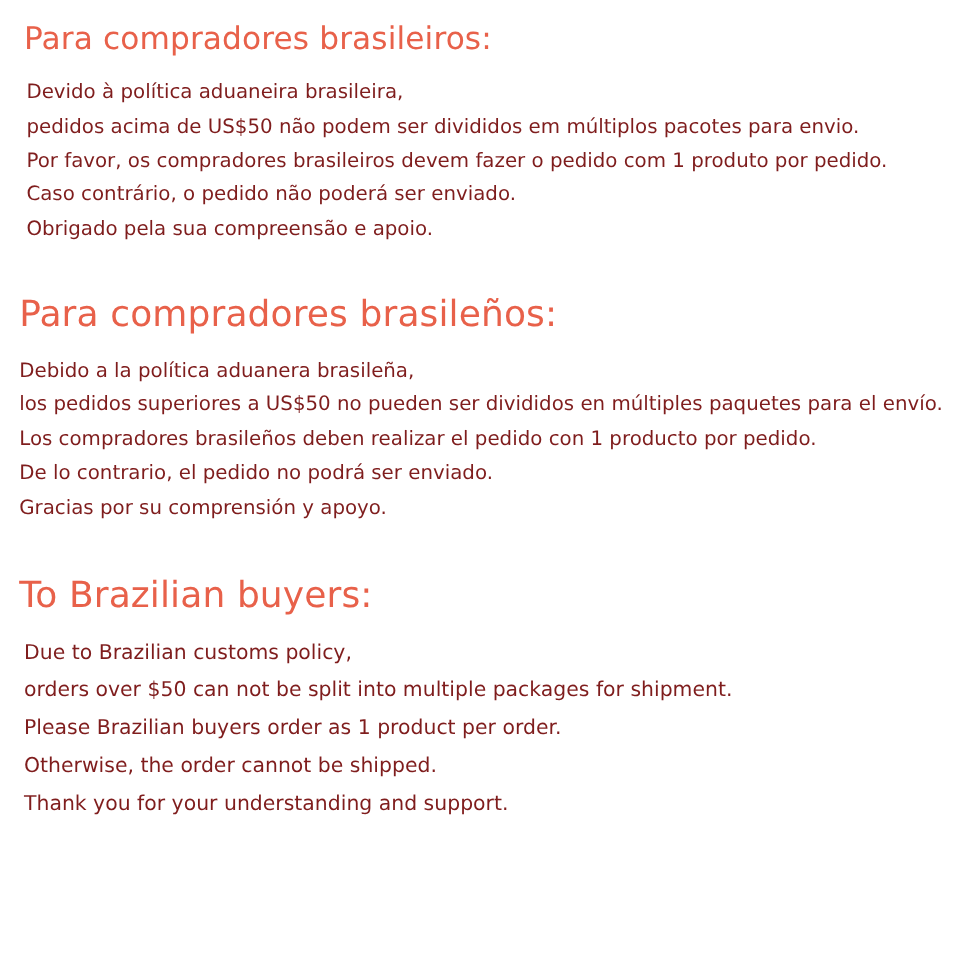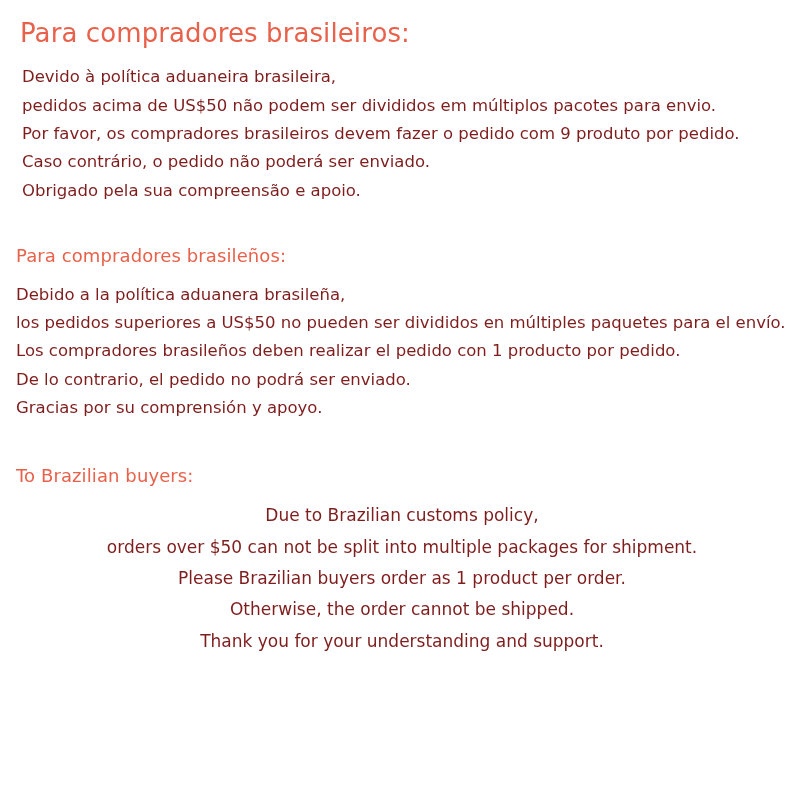--- a/index.html
+++ b/index.html
@@ -19,21 +19,21 @@
     height: 800px;
     box-sizing: border-box;
     padding: 18px 16px 0 16px;
     position: relative;
   }
   .section {
     margin-bottom: 24px;
   }
   .section-heading {
     color: #e8614a;
-    font-size: 18px;
+    font-size: 30px;
     font-weight: 400;
     line-height: 1.2;
     margin: 0 0 14px 0;
     letter-spacing: 0.1px;
   }
   .section-body {
     margin: 0;
     padding: 0;
     list-style: none;
   }
@@ -46,33 +46,33 @@
   
   .sec-pt .section-heading { margin-left: 4px; font-size: 26px; }
   .sec-pt .section-body li { padding-left: 6px; }
   .sec-pt { margin-bottom: 40px; }
 
   .sec-es .section-heading { margin-left: 0px; }
   .sec-es .section-body li { padding-left: 0px; }
   .sec-es { margin-bottom: 42px; }
 
   .sec-en .section-heading { margin-left: 0px; }
-  .sec-en .section-body li { padding-left: 4px; font-size: 17px; line-height: 1.85; text-align: center; }
+  .sec-en .section-body li { padding-left: 4px; font-size: 17px; line-height: 1.85; }
 </style>
 </head>
 <body>
 
 <div class="page">
 
   <div class="section sec-pt">
     <h2 class="section-heading">Para compradores brasileiros:</h2>
     <ul class="section-body">
       <li>Devido à política aduaneira brasileira,</li>
       <li>pedidos acima de US$50 não podem ser divididos em múltiplos pacotes para envio.</li>
-      <li>Por favor, os compradores brasileiros devem fazer o pedido com 9 produto por pedido.</li>
+      <li>Por favor, os compradores brasileiros devem fazer o pedido com 1 produto por pedido.</li>
       <li>Caso contrário, o pedido não poderá ser enviado.</li>
       <li> Obrigado pela sua compreensão e apoio.</li>
     </ul>
   </div>
 
   <div class="section sec-es">
     <h2 class="section-heading">Para compradores brasileños:</h2>
     <ul class="section-body">
       <li>Debido a la política aduanera brasileña,</li>
       <li>los pedidos superiores a US$50 no pueden ser divididos en múltiples paquetes para el envío.</li>

